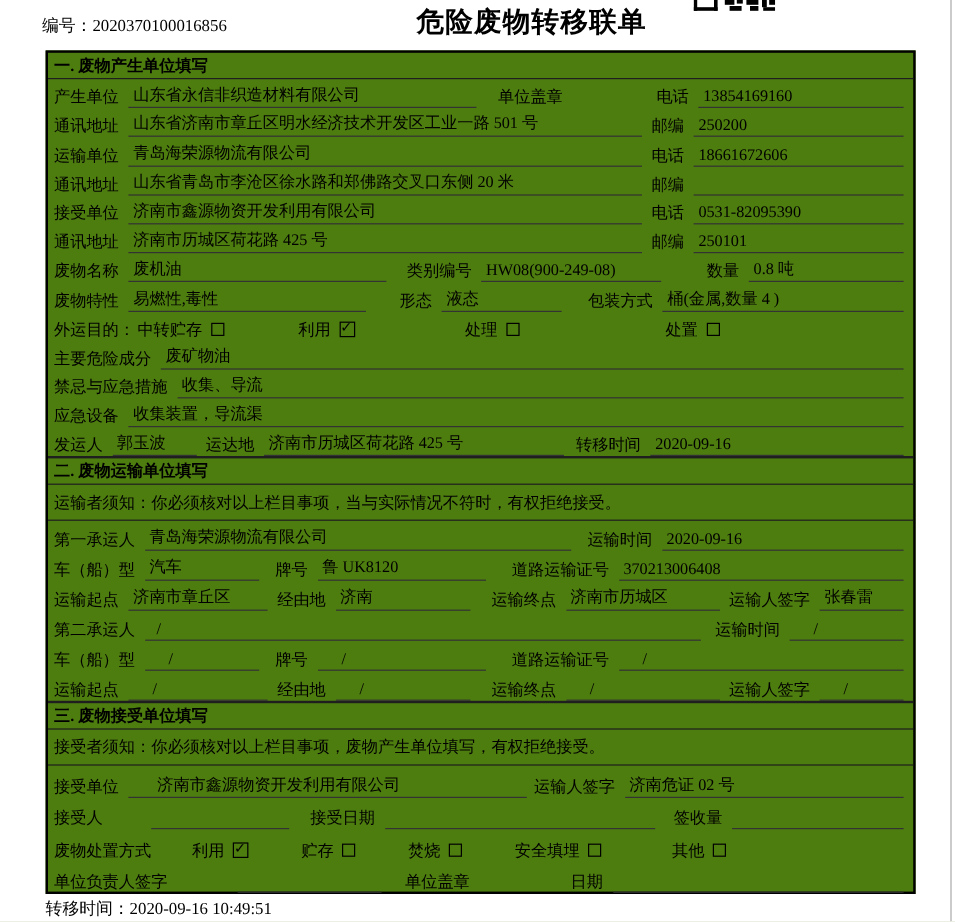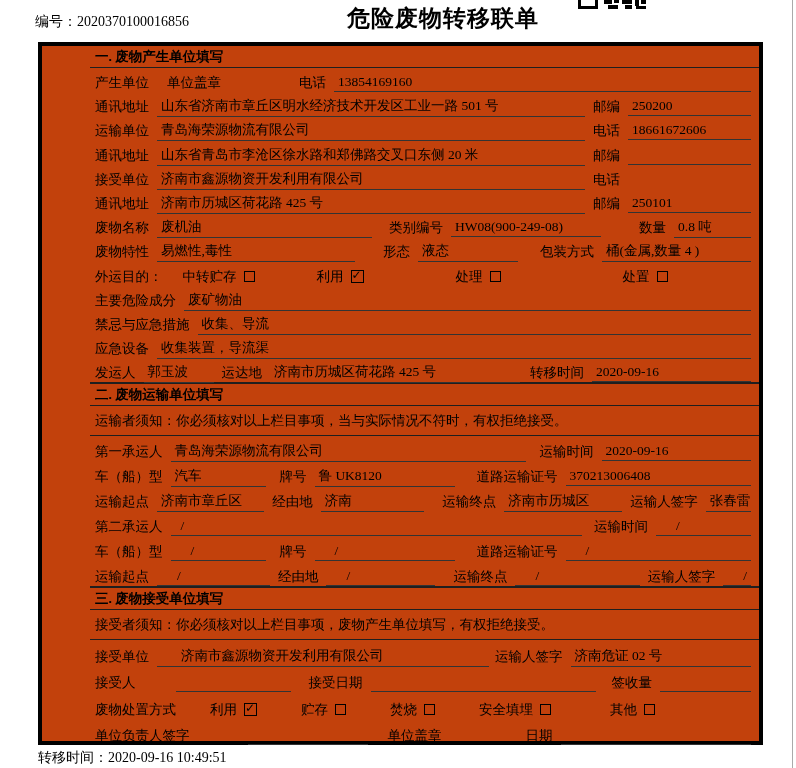--- a/index.html
+++ b/index.html
@@ -9,28 +9,28 @@
   }
   .page-edge{position:absolute;top:0;bottom:0;right:3px;width:1px;background:#aaa;}
   
   .hdr{position:absolute;left:0;top:0;width:796px;height:42px;}
   .serial{position:absolute;left:35px;top:13px;font-size:14px;white-space:nowrap;}
   .doc-title{position:absolute;left:443px;top:3px;transform:translateX(-50%);
     font-size:23px;font-weight:bold;margin:0;white-space:nowrap;letter-spacing:1px;}
   .qr{position:absolute;left:578px;top:0;}
   
   .form{position:absolute;left:38px;top:42px;width:725px;height:703px;
-    border:4px solid #000000;box-sizing:border-box;background:#c2410c;padding-left:48px;}
+    border:2px solid #000000;box-sizing:border-box;background:#4d7c0f;}
   .sec{box-sizing:border-box;}
   .sec + .sec{border-top:2px solid #1f1f1f;}
   .sec-title{height:21px;line-height:21px;padding-left:5px;font-weight:bold;
     border-bottom:1px solid #1f1f1f;font-size:13.5px;}
   .notice{height:29px;display:flex;align-items:center;padding-left:5px;
     border-bottom:1px solid #1f1f1f;white-space:nowrap;}
-  .row{display:flex;align-items:center;padding:0 8px 0 5px;white-space:nowrap;
+  .row{display:flex;align-items:flex-end;padding:0 8px 0 5px;white-space:nowrap;
     box-sizing:border-box;font-family:Liberation Serif, serif;}
   .s1 .row{height:24.2px;}
   .s2 .row{height:25px;}
   .s3 .row{height:26.5px;}
   .row{padding-top:6px;}
   .lbl{flex:none;}
   .u{display:inline-block;border-bottom:1px solid #333;margin-left:8px;
     padding:0 4px 1px 4px;box-sizing:border-box;vertical-align:baseline;overflow:hidden;}
   .u:empty::after{content:"\00a0";}
   .fx{flex:1 1 auto;}
@@ -70,20 +70,21 @@
     </svg>
   </div>
 
   <div class="form">
 
     <div class="sec s1">
       <div class="sec-title">一. 废物产生单位填写</div>
 
       <div class="row">
         <span class="lbl">产生单位</span>
+        <span class="u" style="width:290px">山东省永信非织造材料有限公司</span>
         <span class="lbl" style="margin-left:18px">单位盖章</span>
         <span class="lbl" style="margin-left:78px">电话</span>
         <span class="u fx">13854169160</span>
       </div>
 
       <div class="row">
         <span class="lbl">通讯地址</span>
         <span class="u" style="width:428px">山东省济南市章丘区明水经济技术开发区工业一路 501 号</span>
         <span class="lbl" style="margin-left:8px">邮编</span>
         <span class="u fx">250200</span>
@@ -100,20 +101,21 @@
         <span class="lbl">通讯地址</span>
         <span class="u" style="width:428px">山东省青岛市李沧区徐水路和郑佛路交叉口东侧 20 米</span>
         <span class="lbl" style="margin-left:8px">邮编</span>
         <span class="u fx"></span>
       </div>
 
       <div class="row">
         <span class="lbl">接受单位</span>
         <span class="u" style="width:428px">济南市鑫源物资开发利用有限公司</span>
         <span class="lbl" style="margin-left:8px">电话</span>
+        <span class="u fx">0531-82095390</span>
       </div>
 
       <div class="row">
         <span class="lbl">通讯地址</span>
         <span class="u" style="width:428px">济南市历城区荷花路 425 号</span>
         <span class="lbl" style="margin-left:8px">邮编</span>
         <span class="u fx">250101</span>
       </div>
 
       <div class="row">
@@ -129,21 +131,21 @@
         <span class="lbl">废物特性</span>
         <span class="u" style="width:198px">易燃性,毒性</span>
         <span class="lbl" style="margin-left:28px">形态</span>
         <span class="u" style="width:100px">液态</span>
         <span class="lbl" style="margin-left:22px">包装方式</span>
         <span class="u fx">桶(金属,数量 4 )</span>
       </div>
 
       <div class="row">
         <span class="lbl">外运目的：</span>
-        <span class="opt" style="margin-left:20px">
+        <span class="opt" style="margin-left:2px">
             <span>中转贮存</span>
             <span class="cb"></span>
           </span>
         <span class="opt" style="margin-left:62px">
             <span>利用</span>
             <span class="cb checked"></span>
           </span>
         <span class="opt" style="margin-left:92px">
             <span>处理</span>
             <span class="cb"></span>

